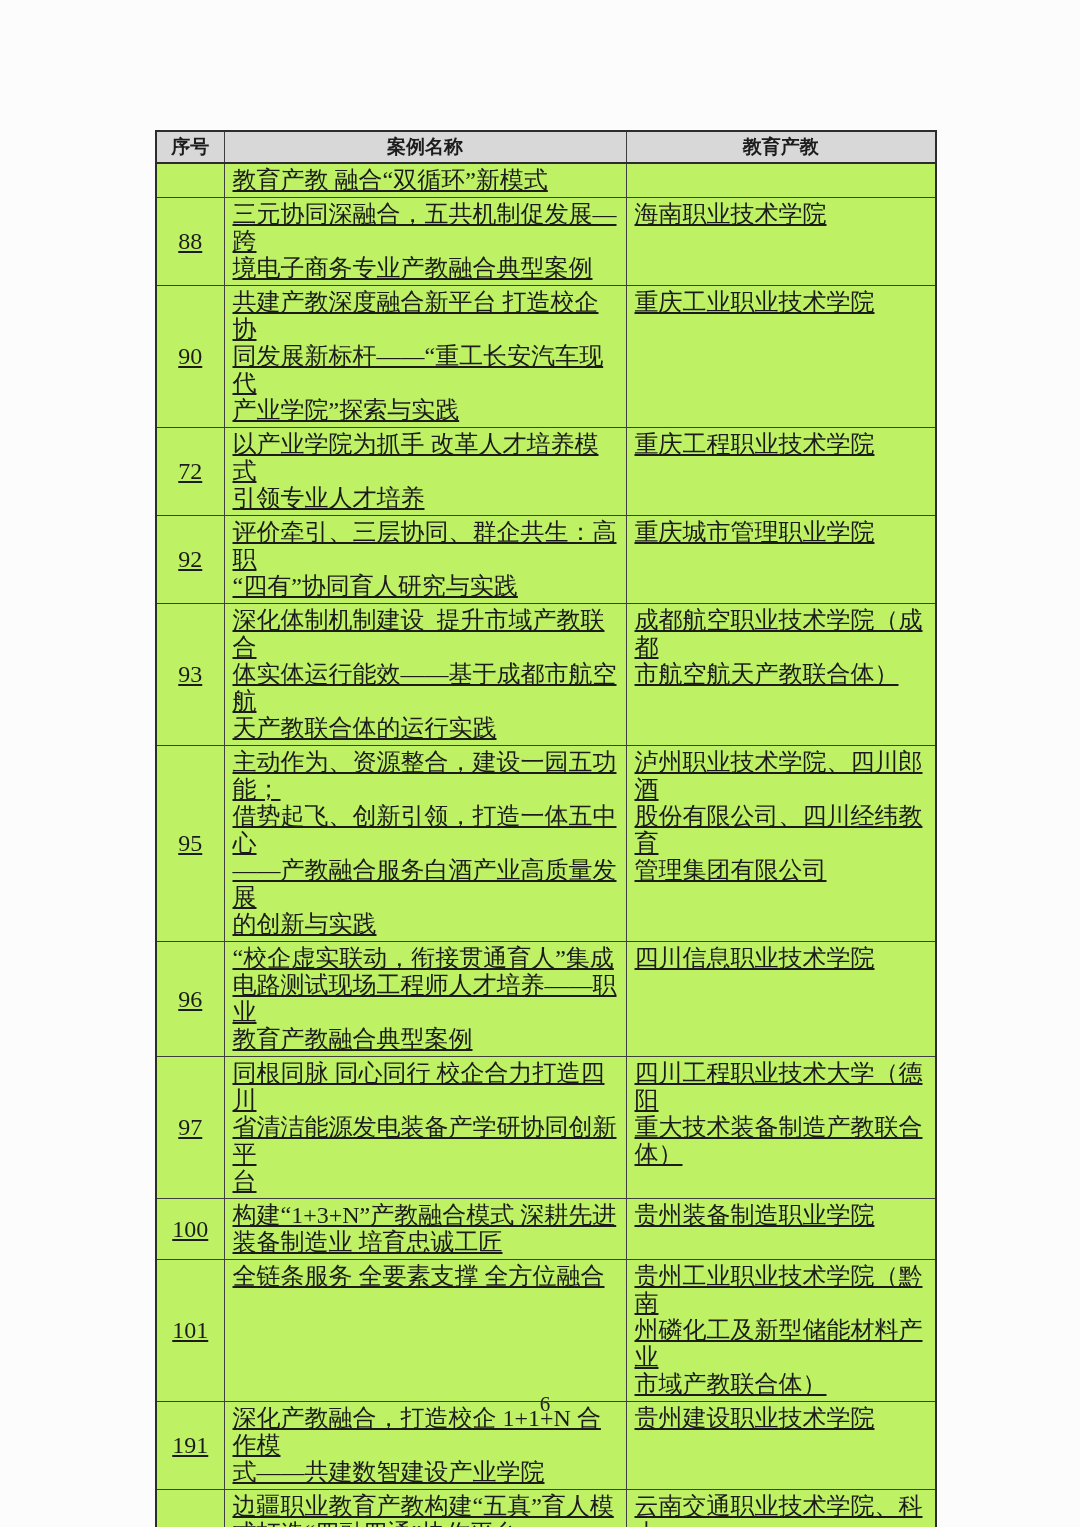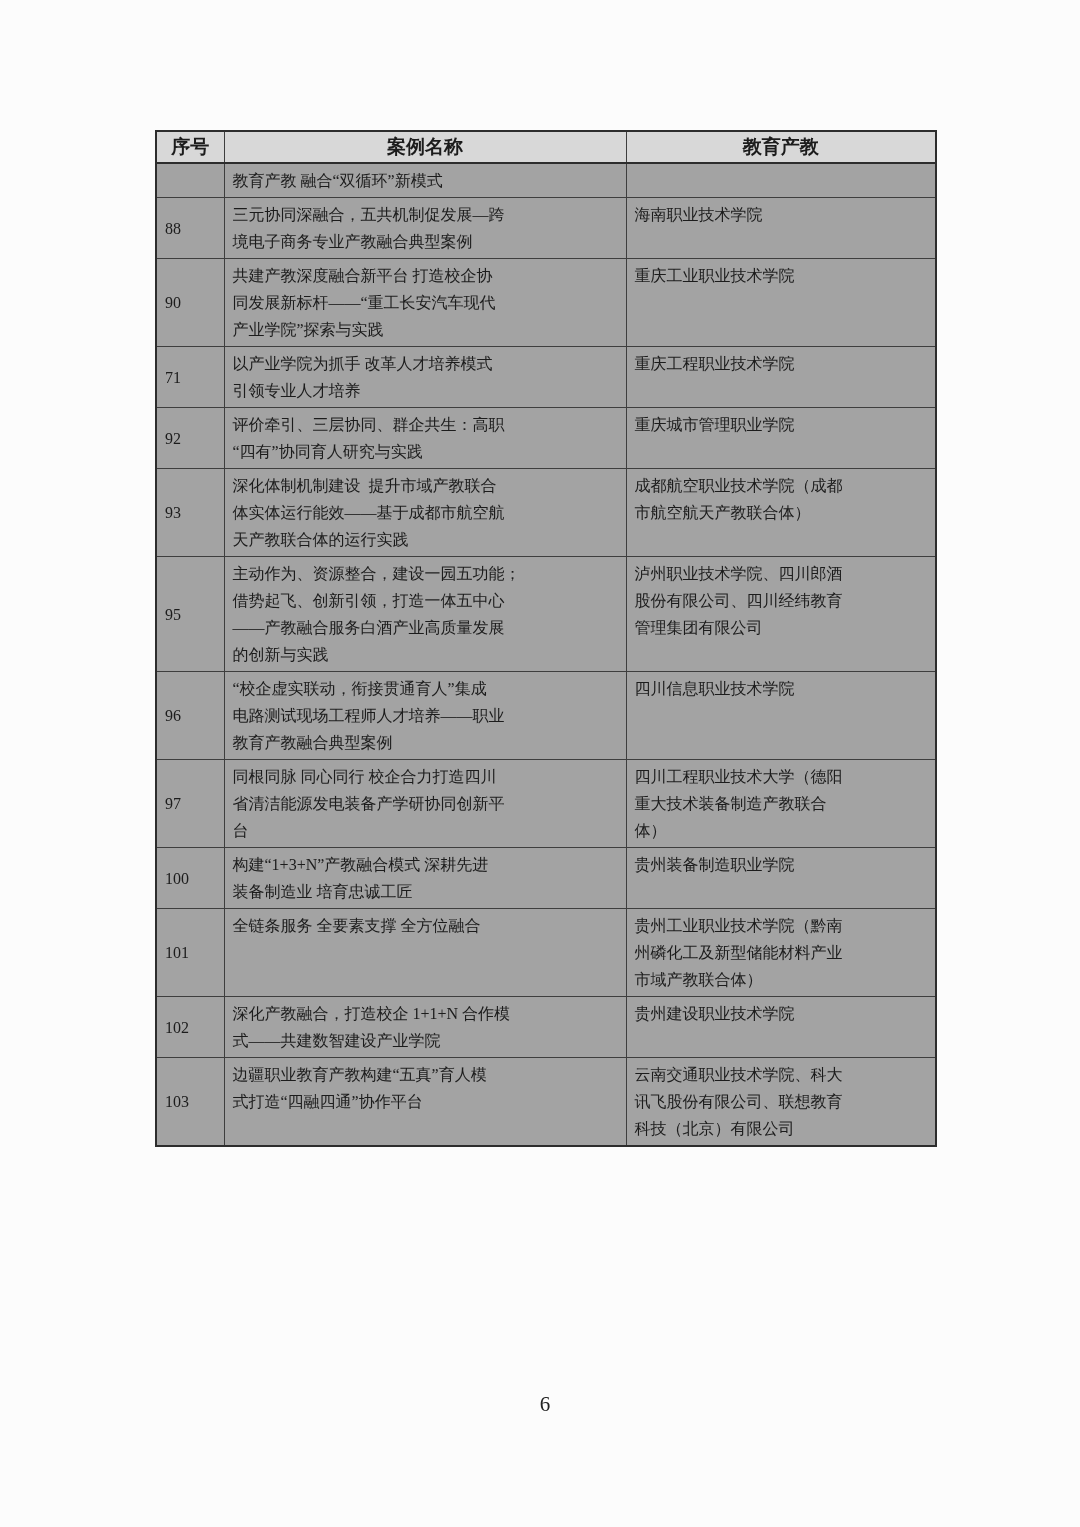--- a/index.html
+++ b/index.html
@@ -33,26 +33,28 @@
   table.cases th {
     background: #d8d8d8;
     font-weight: bold;
     font-size: 19px;
     line-height: 26px;
     padding: 2px 4px;
     text-align: center;
     border-bottom: 2px solid #2d2d2d;
   }
   table.cases td {
-    font-size: 16px;
+    font-size: 24px;
     line-height: 27px;
     padding: 3px 8px;
-    background: #a3a3a3;
+    background: #bef264;
+    text-decoration: underline;
   }
   td.cell-num {
+    text-align: center;
     vertical-align: middle;
     padding: 3px 2px;
   }
   td.cell-case,
   td.cell-unit {
     vertical-align: top;
     white-space: pre-wrap;
     text-align: left;
   }
   .page-number {
@@ -100,21 +102,21 @@
 
   <tr>
     <td class="cell-num">90</td>
     <td class="cell-case">共建产教深度融合新平台 打造校企协
 同发展新标杆——“重工长安汽车现代
 产业学院”探索与实践</td>
     <td class="cell-unit">重庆工业职业技术学院</td>
   </tr>
 
   <tr>
-    <td class="cell-num">71</td>
+    <td class="cell-num">72</td>
     <td class="cell-case">以产业学院为抓手 改革人才培养模式
 引领专业人才培养</td>
     <td class="cell-unit">重庆工程职业技术学院</td>
   </tr>
 
   <tr>
     <td class="cell-num">92</td>
     <td class="cell-case">评价牵引、三层协同、群企共生：高职
 “四有”协同育人研究与实践</td>
     <td class="cell-unit">重庆城市管理职业学院</td>
@@ -170,21 +172,21 @@
 
   <tr>
     <td class="cell-num">101</td>
     <td class="cell-case">全链条服务 全要素支撑 全方位融合</td>
     <td class="cell-unit">贵州工业职业技术学院（黔南
 州磷化工及新型储能材料产业
 市域产教联合体）</td>
   </tr>
 
   <tr>
-    <td class="cell-num">102</td>
+    <td class="cell-num">191</td>
     <td class="cell-case">深化产教融合，打造校企 1+1+N 合作模
 式——共建数智建设产业学院</td>
     <td class="cell-unit">贵州建设职业技术学院</td>
   </tr>
 
   <tr>
     <td class="cell-num">103</td>
     <td class="cell-case">边疆职业教育产教构建“五真”育人模
 式打造“四融四通”协作平台</td>
     <td class="cell-unit">云南交通职业技术学院、科大

